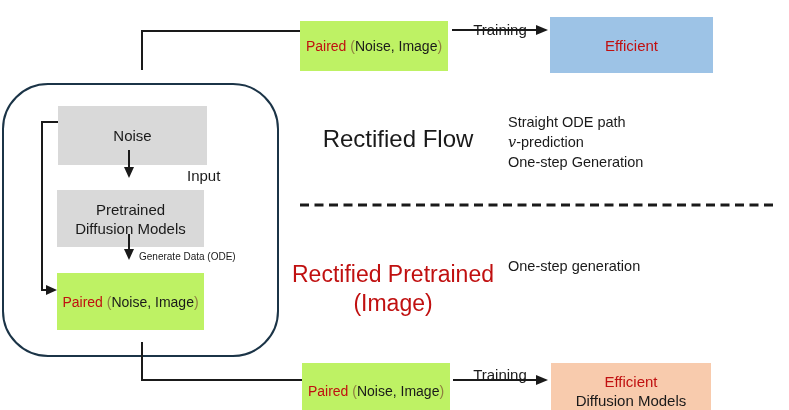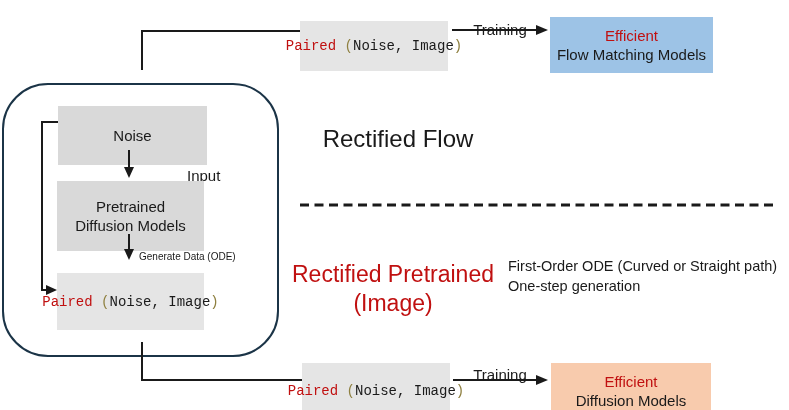--- a/index.html
+++ b/index.html
@@ -3,21 +3,21 @@
 <meta charset="utf-8">
 <style>
   html,body{margin:0;padding:0;background:#ffffff;}
   .stage{
     position:relative;width:789px;height:410px;background:#ffffff;
     font-family:"Liberation Sans",sans-serif;color:#1a1a1a;overflow:hidden;
   }
   .abs{position:absolute;margin-top:13px;}
   .box{display:flex;align-items:center;justify-content:center;text-align:center;box-sizing:border-box;}
   .gray{background:#d9d9d9;}
-  .yellow{background:#e5e5e5;font-family:Liberation Mono, monospace;}
+  .yellow{background:#bef264;}
   .blue{background:#9dc3e6;}
   .orange{background:#f8cbad;}
   .red{color:#c01010;}
   .olive{color:#8f8040;}
   .small{font-size:14px;line-height:18px;}
   .label{font-size:15px;}
   .title{font-size:24px;font-weight:400;text-align:center;}
   .bullets{font-size:14.5px;line-height:20px;white-space:nowrap;}
   .mathv{font-family:"DejaVu Serif",serif;font-style:italic;}
   .container-outline{
@@ -33,21 +33,21 @@
   <div class="abs container-outline" style="left:2px;top:70px;width:273px;height:270px;"></div>
 
   <div class="abs box gray label" style="left:58px;top:93px;width:149px;height:59px;">
     <span>Noise</span>
   </div>
 
   <div class="abs label" style="left:187px;top:154px;">
     <span>Input</span>
   </div>
 
-  <div class="abs box gray" style="left:57px;top:168px;width:147px;height:70px;font-size:15px;line-height:19px;">
+  <div class="abs box gray" style="left:57px;top:177px;width:147px;height:57px;font-size:15px;line-height:19px;">
     <div>
       <div>Pretrained</div>
       <div>Diffusion Models</div>
     </div>
   </div>
 
   <div class="abs" style="left:139px;top:238px;font-size:10px;white-space:nowrap;">
     <span>Generate Data (ODE)</span>
   </div>
 
@@ -63,36 +63,39 @@
     </span>
   </div>
 
   <div class="abs label" style="left:455px;top:8px;width:90px;text-align:center;">
     <span>Training</span>
   </div>
 
   <div class="abs box blue" style="left:550px;top:4px;width:163px;height:56px;font-size:15px;line-height:19px;">
     <div>
       <div class="red">Efficient</div>
-      <div>Flow Matching Models</div>
     </div>
   </div>
 
   <div class="abs title" style="left:298px;top:112px;width:200px;">
     <span>Rectified Flow</span>
   </div>
 
+  <div class="abs bullets" style="left:508px;top:99px;">
+    <div>Straight ODE path</div>
+    <div><span class="mathv">v</span><span>-prediction</span></div>
+    <div>One-step Generation</div>
+  </div>
 
   <div class="abs title red" style="left:283px;top:247px;width:220px;line-height:29px;font-size:23px;">
     <div>Rectified Pretrained</div>
     <div>(Image)</div>
   </div>
 
   <div class="abs bullets" style="left:508px;top:243px;">
-    <div>First-Order ODE (Curved or Straight path)</div>
     <div>One-step generation</div>
   </div>
 
   <div class="abs box yellow small" style="left:302px;top:350px;width:148px;height:56px;white-space:nowrap;">
     <span>
       <span class="red">Paired</span><span>&nbsp;</span><span class="olive">(</span><span>Noise, Image</span><span class="olive">)</span>
     </span>
   </div>
 
   <div class="abs label" style="left:455px;top:353px;width:90px;text-align:center;">

